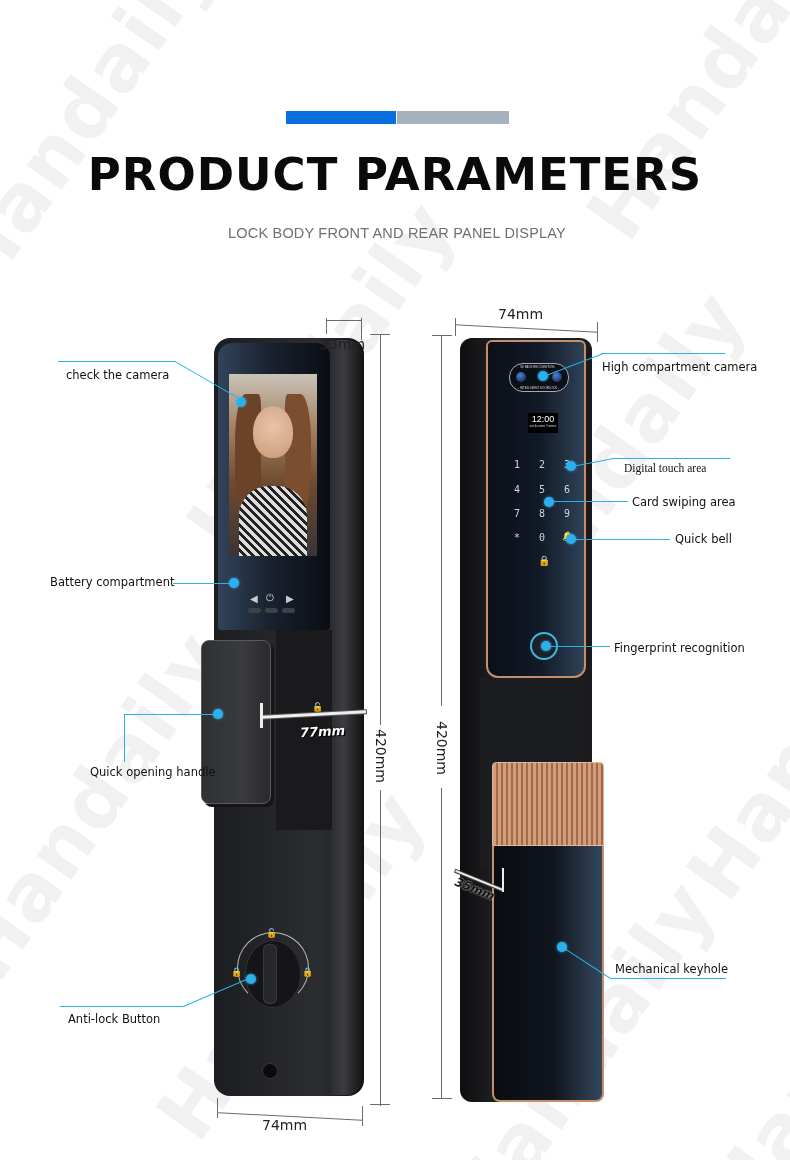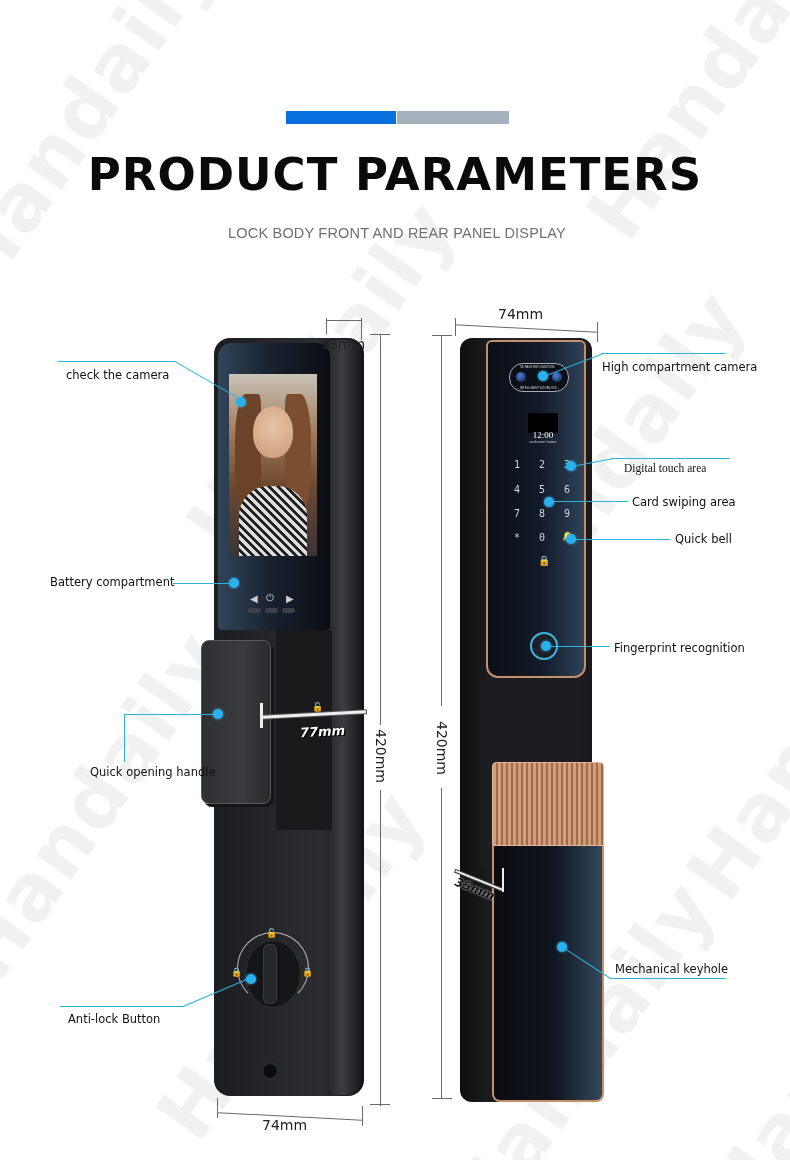--- a/index.html
+++ b/index.html
@@ -41,21 +41,21 @@
   .knob-bar { position: absolute; left: 263px; top: 944px; width: 14px; height: 60px; border-radius: 6px; background: #26272a; box-shadow: inset 0 0 0 1px #3a3a3d; }
   .keyhole { position: absolute; left: 263px; top: 1064px; width: 14px; height: 14px; border-radius: 50%; background: #0b0b0c; box-shadow: 0 0 0 1px #333; }
   .tiny-lock { position: absolute; font-size: 9px; color: #ddd; }
 
   
   .back-body { position: absolute; left: 460px; top: 338px; width: 132px; height: 764px; border-radius: 12px; background: linear-gradient(90deg,#0e0e10,#26272b 40%,#1a1a1d); }
   .back-panel { position: absolute; left: 486px; top: 340px; width: 100px; height: 338px; border-radius: 6px 6px 12px 12px; border: 2px solid #c58f6b; background: linear-gradient(90deg,#0b0f17 0%,#121a28 55%,#2f4258 100%); }
   .cam-pill { position: absolute; left: 509px; top: 363px; width: 60px; height: 29px; border-radius: 14px; border: 1.5px solid #aab; background: #0b0f16; }
   .lens { position: absolute; top: 372px; width: 10px; height: 10px; border-radius: 50%; background: radial-gradient(circle at 40% 35%,#4d7fd8,#0e1e3c); }
   .clock { position: absolute; left: 528px; top: 413px; width: 30px; height: 20px; background: #000; color: #fff; text-align: center; line-height: 1; }
-  .clock .t { font-size: 9px; padding-top: 18px; font-family: Liberation Serif, serif; }
+  .clock .t { font-size: 9px; padding-top: 2px; font-family: Liberation Sans, sans-serif; }
   .clock .w { font-size: 4px; color: #ccc; }
   .key { position: absolute; font-family: "DejaVu Sans Mono", monospace; font-size: 10px; color: #cfd6e0; }
   .fp-ring { position: absolute; left: 530px; top: 632px; width: 28px; height: 28px; border-radius: 50%; border: 2px solid #3fb6e0; background: #1c2028; }
   .back-lower { position: absolute; left: 480px; top: 678px; width: 96px; height: 190px; background: #1c1d20; border-radius: 0 0 0 0; }
   .grille { position: absolute; left: 492px; top: 762px; width: 112px; height: 84px; border-radius: 4px 4px 0 0; background: repeating-linear-gradient(90deg,#d19d7a 0 3px,#a06a4a 3px 5px); border: 1px solid #e3b89a; }
   .back-glass { position: absolute; left: 492px; top: 846px; width: 112px; height: 256px; border: 2px solid #c58f6b; border-top: none; border-radius: 0 0 8px 8px; background: linear-gradient(90deg,#0a0c11 0%,#10151e 55%,#34475c 100%); }
 </style>
 </head>
 <body>
 

